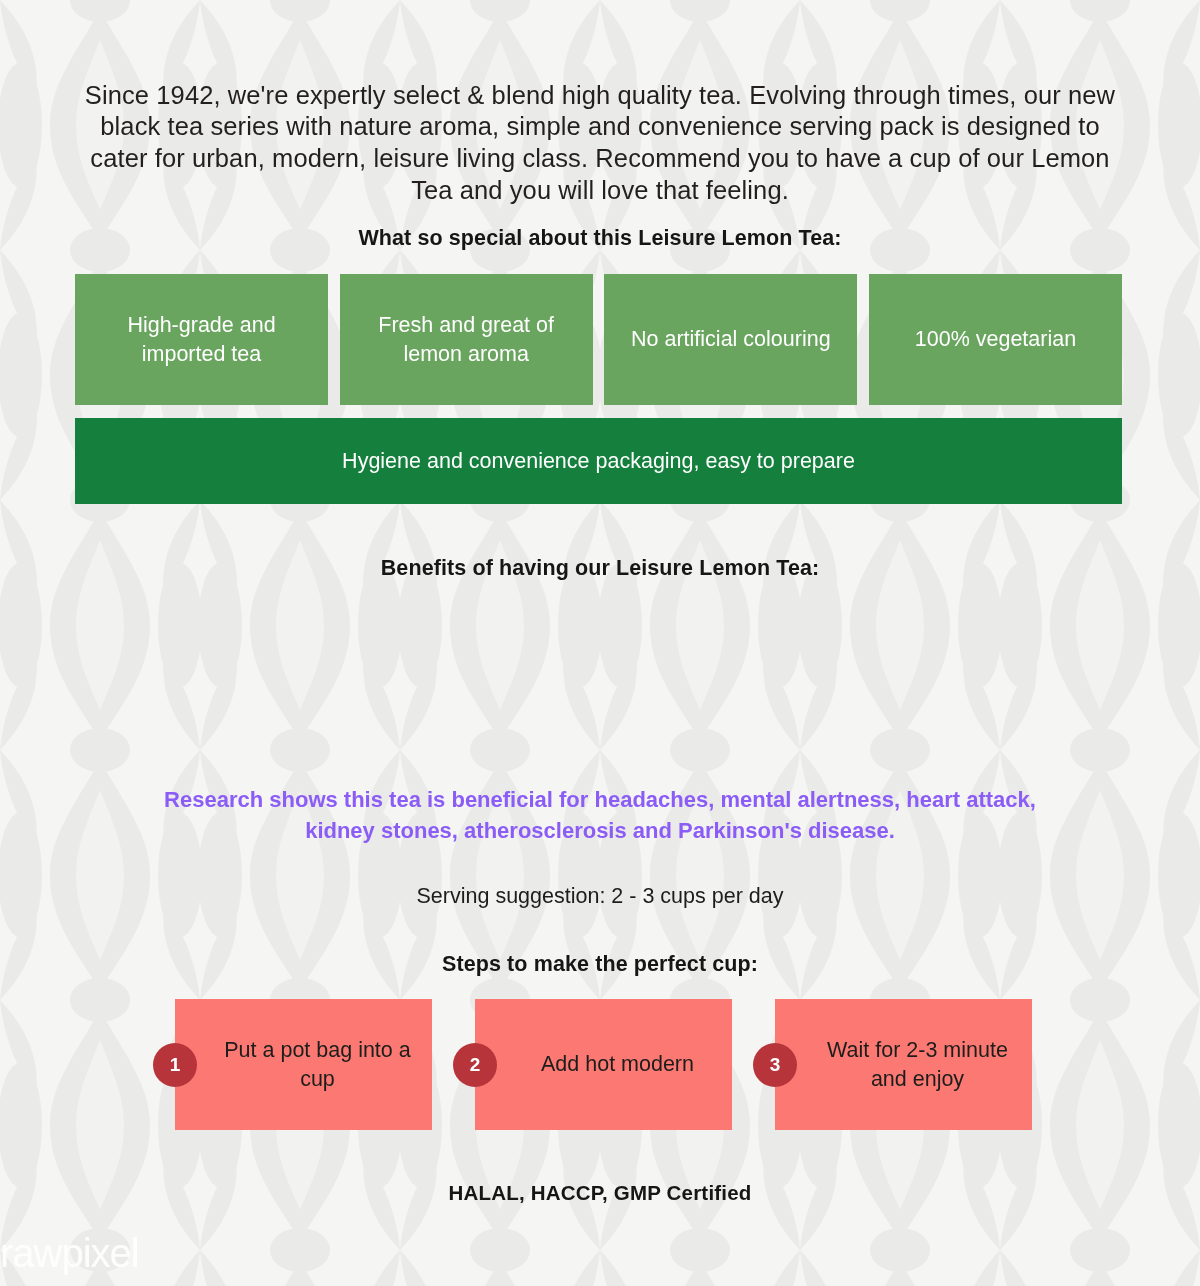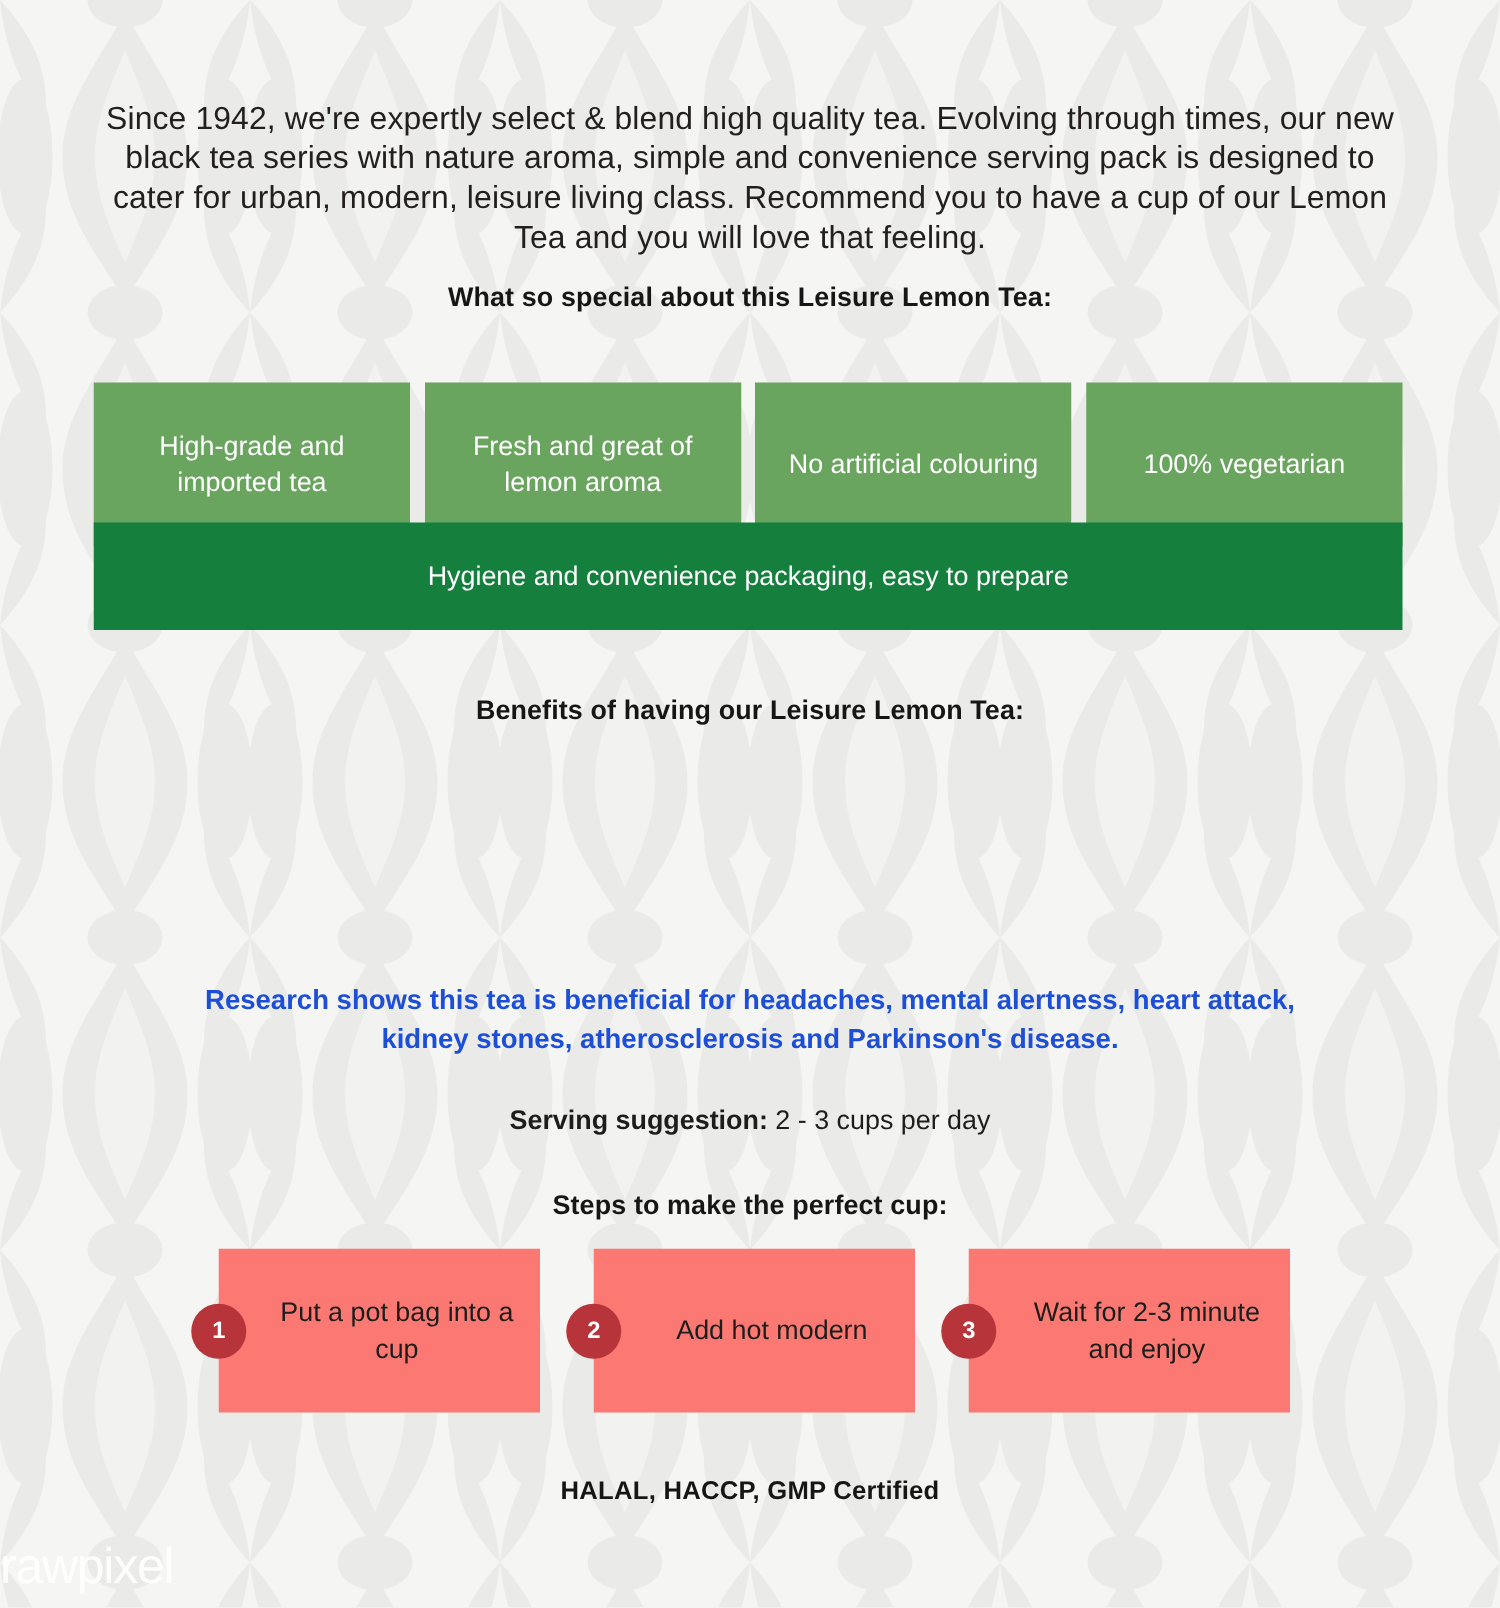--- a/index.html
+++ b/index.html
@@ -59,21 +59,20 @@
   #heading-benefits { top: 556px; }
   #heading-steps { top: 952px; }
 
   
   .row {
     position: absolute;
     left: 75px;
     width: 1047px;
     display: flex;
     justify-content: space-between;
-    margin-top: 32px;
   }
 
   .cell {
     display: flex;
     align-items: center;
     justify-content: center;
     text-align: center;
     box-sizing: border-box;
     padding: 6px 10px;
   }
@@ -116,35 +115,35 @@
   }
 
   
   .research {
     position: absolute;
     left: 72px;
     width: 1056px;
     top: 784px;
     text-align: center;
     font-weight: bold;
-    color: #1d4ed8;
+    color: #8b5cf6;
     font-size: 22px;
     line-height: 1.42;
   }
 
   .serving {
     position: absolute;
     left: 72px;
     width: 1056px;
     top: 884px;
     text-align: center;
     color: #1d1d1b;
     font-size: 21.5px;
   }
-  .serving .lead { font-weight: bold; }
+  .serving .lead { font-weight: normal; }
 
   
   #row-steps {
     position: absolute;
     left: 175px;
     top: 999px;
     width: 857px;
     height: 131px;
     display: flex;
     justify-content: space-between;

